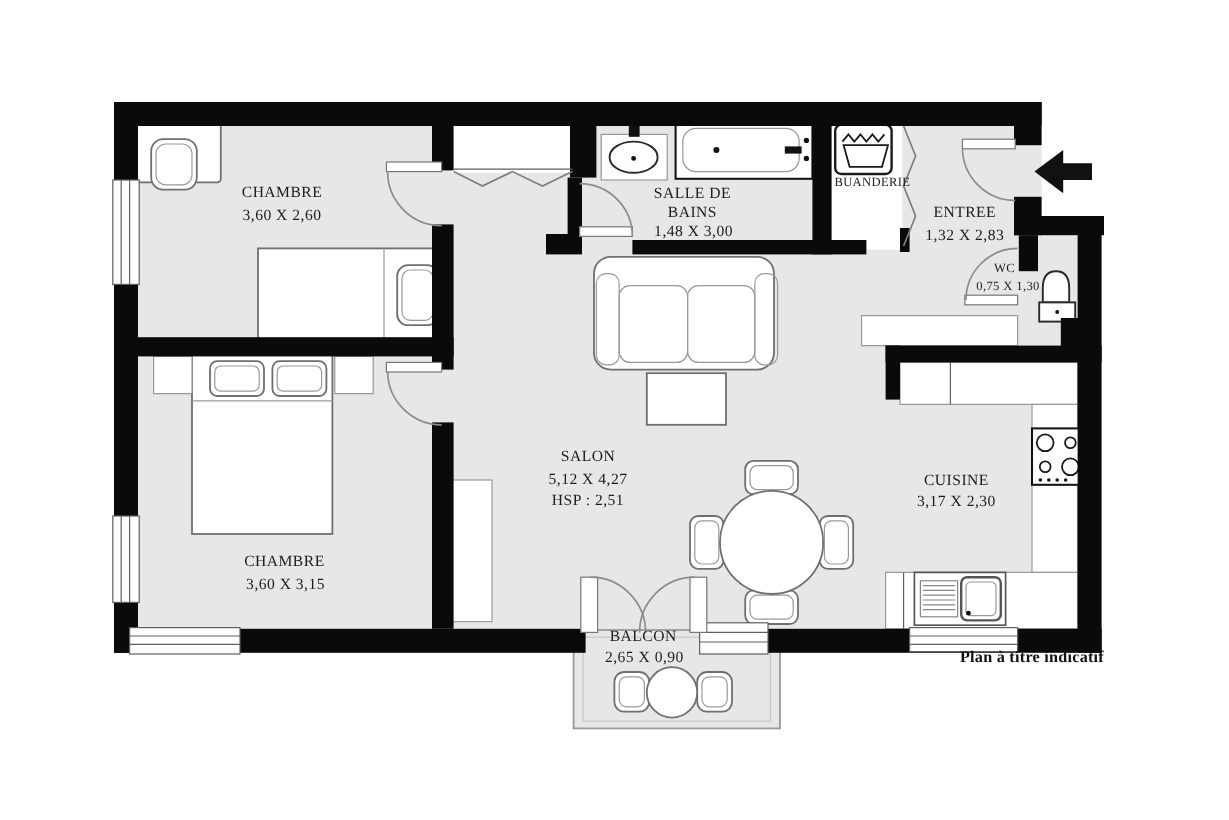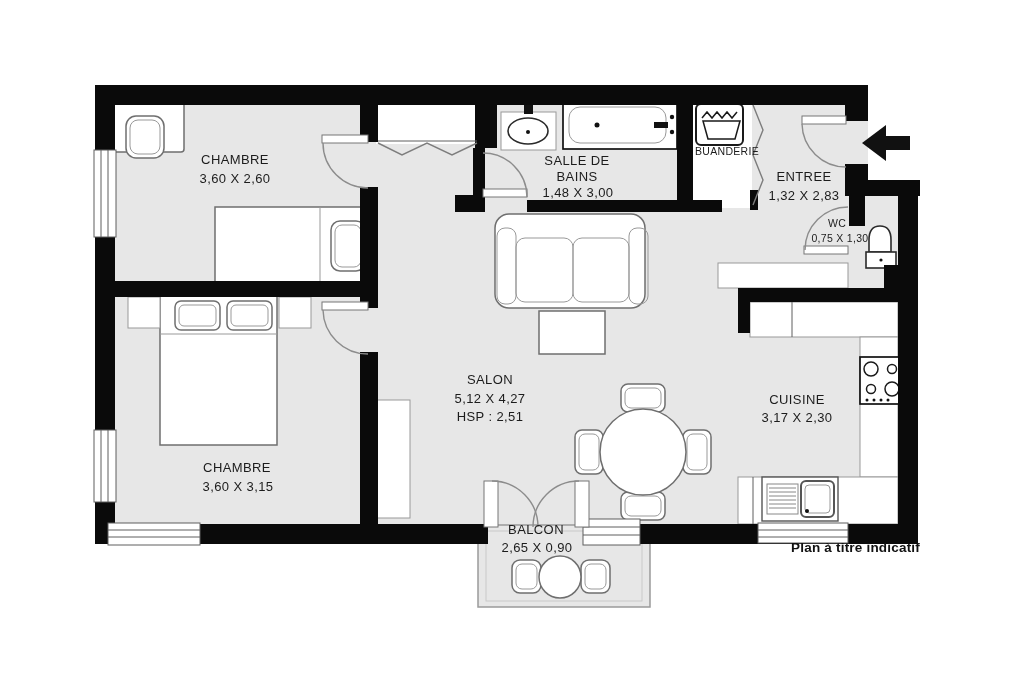--- a/index.html
+++ b/index.html
@@ -1,17 +1,17 @@
 <!DOCTYPE html>
 <html style="--wall: #0a0a0a; --floor: #e7e7e7; --fixture: #ffffff; --furniture-stroke: #6f6f6f; --detail-line: #999999; --text: #1c1c1c; --accent-black: #111111;"><head>
 <meta charset="utf-8">
 <style>
   html,body{margin:0;padding:0;background:#fff;}
   .stage{position:relative;width:1024px;height:683px;background:#fff;overflow:hidden;
-         font-family:Liberation Sans, sans-serif;}
+         font-family:Liberation Serif, serif;}
   .wall{fill:var(--wall,#0a0a0a);}
   .floor{fill:var(--floor,#e7e7e7);}
   .furn{fill:var(--fixture,#fff);stroke:var(--furniture-stroke,#6f6f6f);stroke-width:1.5;}
   .furnthin{fill:var(--fixture,#fff);stroke:var(--detail-line,#999);stroke-width:1;}
   .inner{fill:none;stroke:var(--detail-line,#999);stroke-width:1;}
   .dark{fill:var(--fixture,#fff);stroke:var(--accent-black,#1a1a1a);stroke-width:1.7;}
   .arc{fill:none;stroke:#8c8c8c;stroke-width:1.4;}
   .leaf{fill:var(--fixture,#fff);stroke:#777;stroke-width:1;}
   .win{fill:var(--fixture,#fff);stroke:#5f5f5f;stroke-width:1;}
   .winline{stroke:#5f5f5f;stroke-width:1;}

